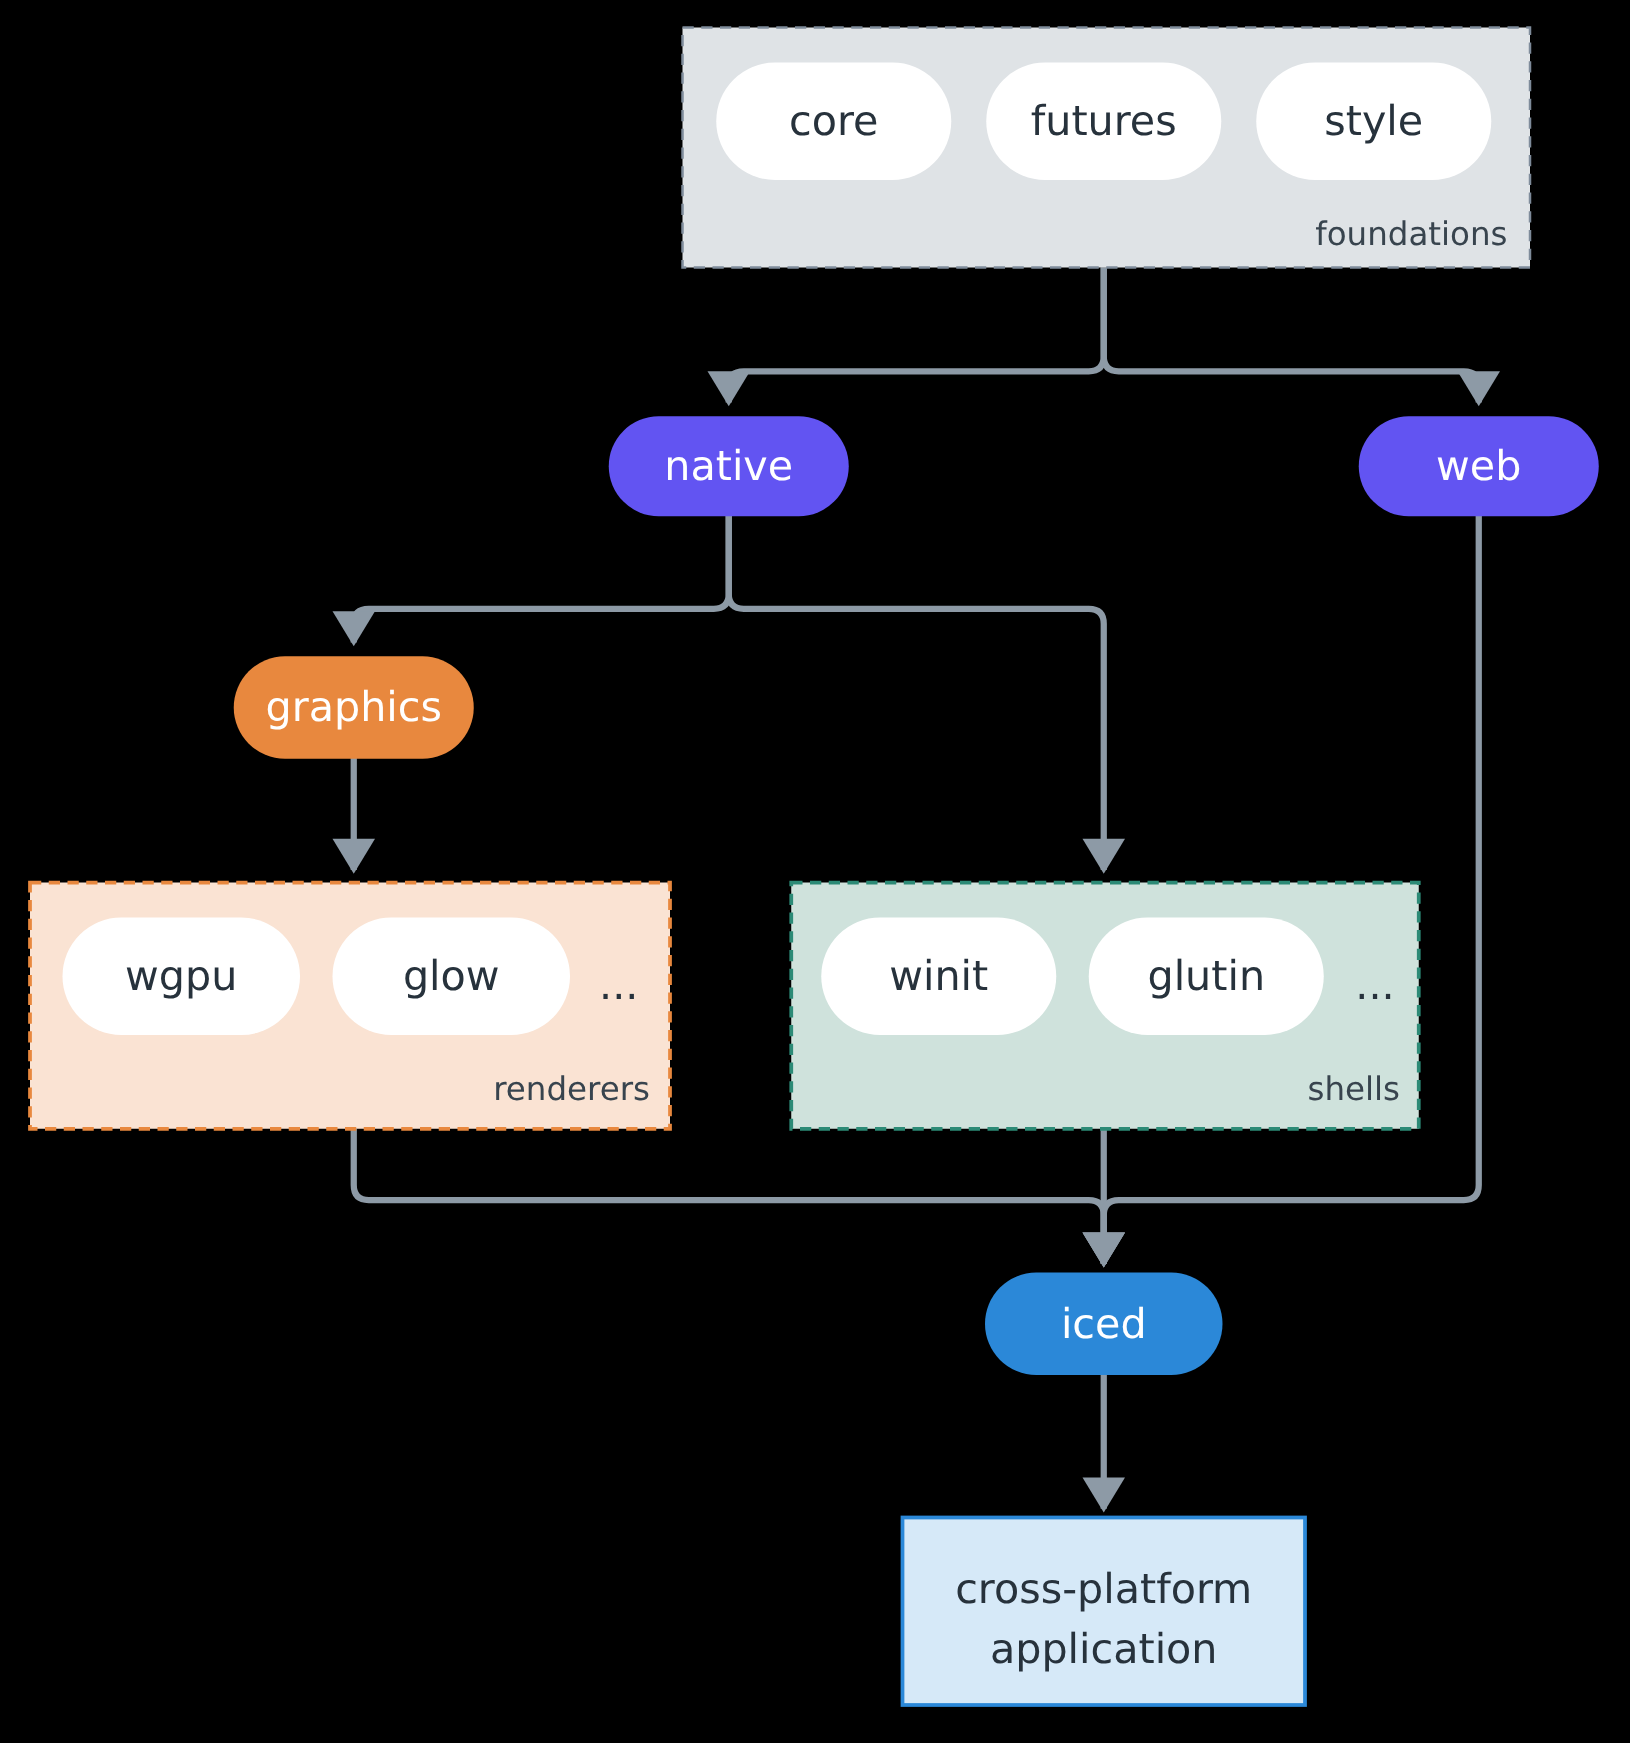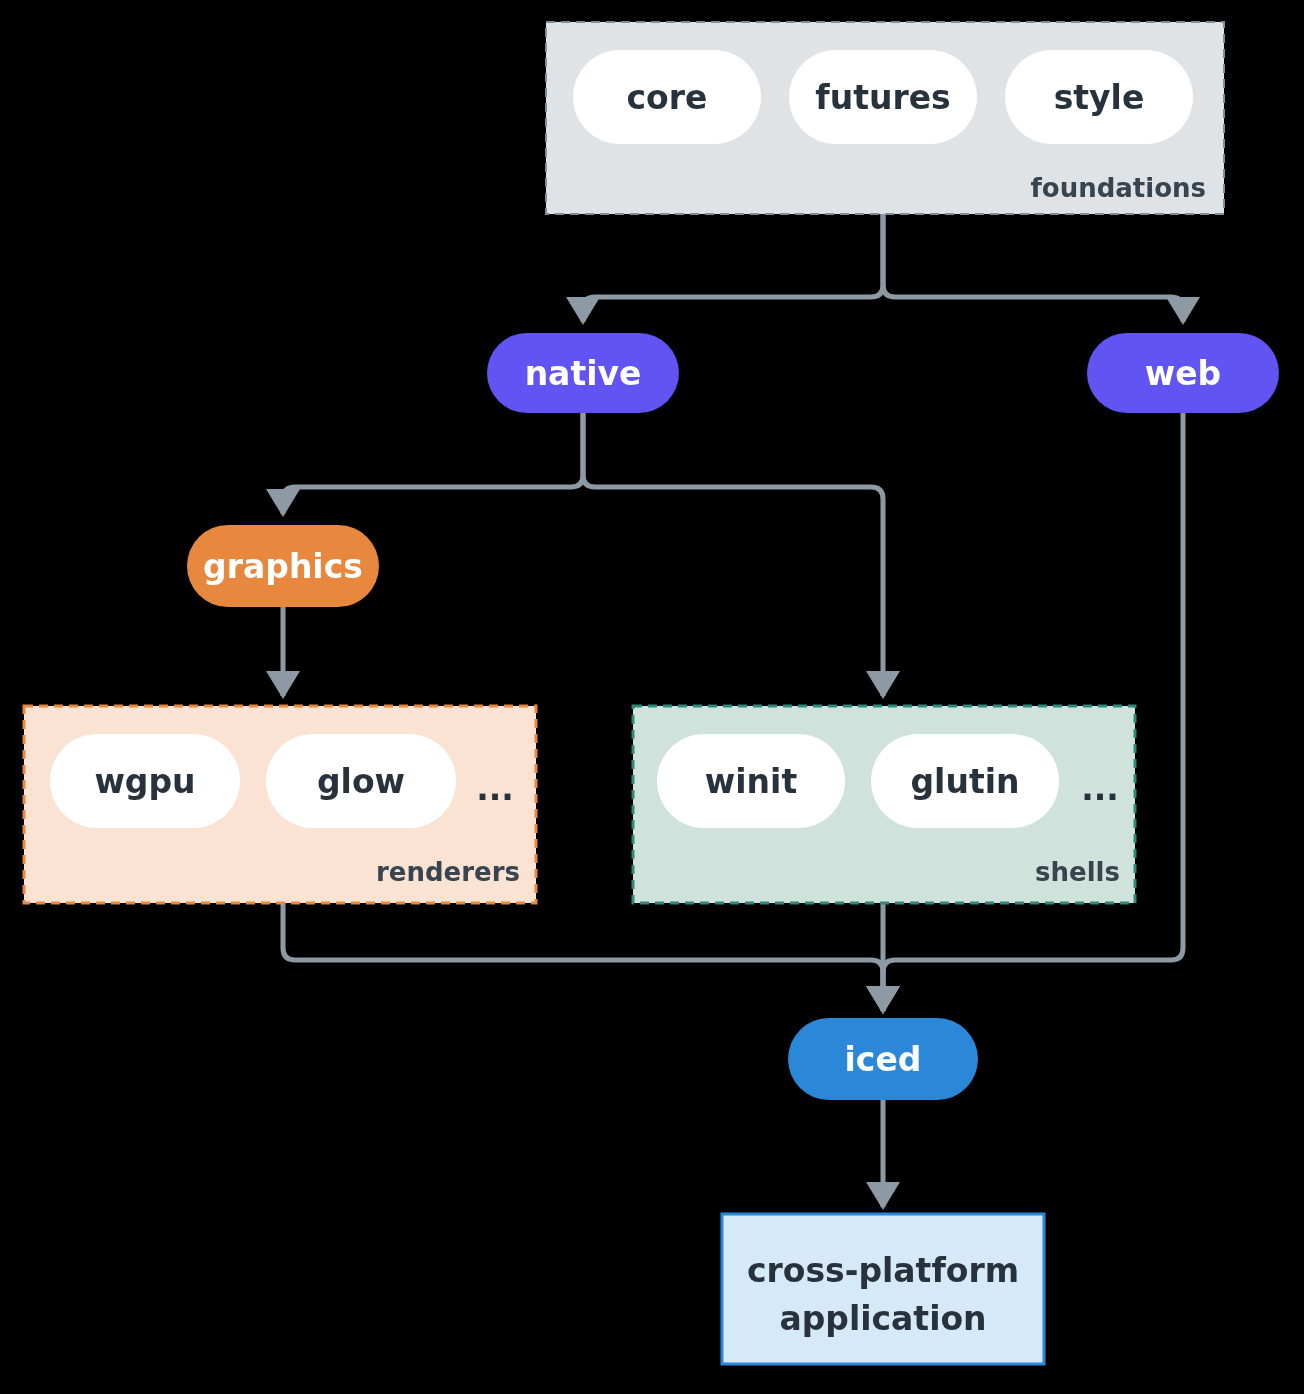--- a/index.html
+++ b/index.html
@@ -7,21 +7,20 @@
     padding: 0;
     background: #000000;
   }
   #diagram-root {
     position: relative;
     width: 1304px;
     height: 1394px;
     background: #000000;
     font-family: "DejaVu Sans", sans-serif;
     overflow: hidden;
-    font-weight: bold;
   }
   svg#diagram-svg {
     position: absolute;
     top: 0;
     left: 0;
     width: 1304px;
     height: 1394px;
     display: block;
   }
   .edge-line {

